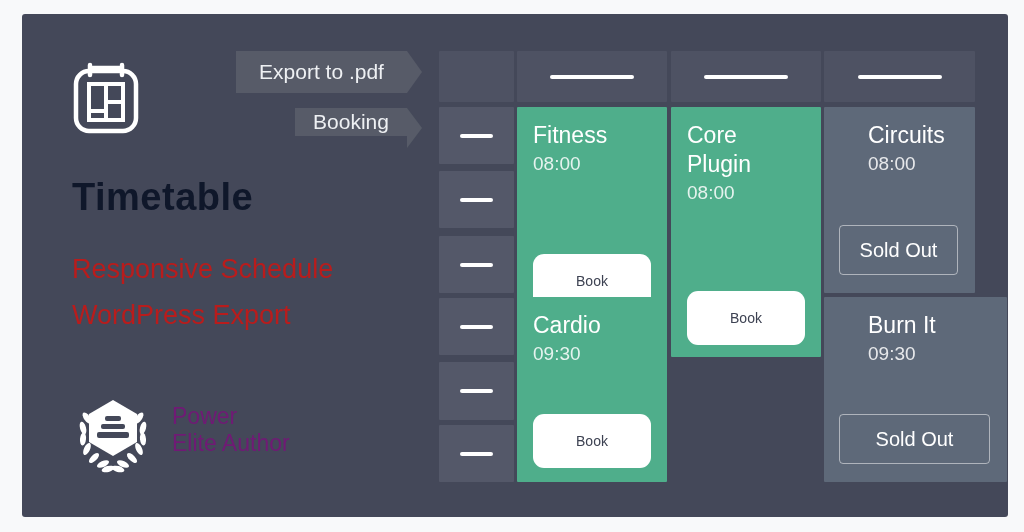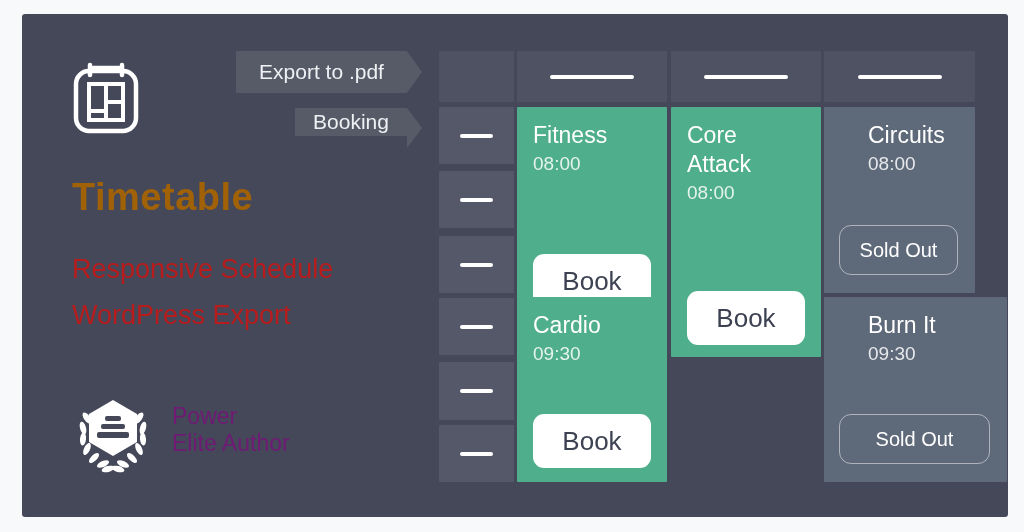--- a/index.html
+++ b/index.html
@@ -2,21 +2,21 @@
 <html><head>
 <meta charset="utf-8">
 <style>
   html,body{margin:0;padding:0;background:#f8f9fa;}
   .stage{position:relative;width:1024px;height:532px;background:#f8f9fa;overflow:hidden;
          font-family:"Liberation Sans", sans-serif;}
   .panel{position:absolute;left:22px;top:14px;width:986px;height:503px;background:#444859;border-radius:3px;}
 
   
   .logo{position:absolute;left:73px;top:62px;width:66px;height:72px;}
-  .app-title{position:absolute;left:72px;top:176px;font-size:38px;font-weight:600;color:#a16207;letter-spacing:.5px;}
+  .app-title{position:absolute;left:72px;top:176px;font-size:38px;font-weight:600;color:#0f172a;letter-spacing:.5px;}
   .app-subtitle{position:absolute;left:72px;top:246px;font-size:27px;line-height:46px;color:#b91c1c;}
   .badge-icon{position:absolute;left:75px;top:392px;width:76px;height:82px;}
   .badge-text{position:absolute;left:172px;top:403px;font-size:23px;line-height:27px;color:#701a75;}
 
   
   .ribbon{position:absolute;background:#575b68;color:#eef0f3;display:flex;align-items:center;justify-content:center;font-size:21px;}
   .ribbon::after{content:"";position:absolute;left:100%;top:0;width:0;height:0;border-left:15px solid #575b68;}
   .ribbon-export{left:236px;top:51px;width:171px;height:42px;}
   .ribbon-export::after{border-top:21px solid transparent;border-bottom:21px solid transparent;}
   .ribbon-booking{left:295px;top:108px;width:112px;height:28px;}
@@ -49,25 +49,25 @@
   .slate{background:#5e6979;padding-left:44px;}
 
   .ev-fitness{left:517px;top:107px;width:150px;height:215px;}
   .ev-cardio{left:517px;top:297px;width:150px;height:185px;}
   .ev-core{left:671px;top:107px;width:150px;height:250px;}
   .ev-spin{left:671px;top:362px;width:150px;height:120px;}
   .ev-circuits{left:824px;top:107px;width:151px;height:186px;}
   .ev-burn{left:824px;top:297px;width:183px;height:185px;}
 
   .btn-book{position:absolute;left:16px;right:16px;bottom:14px;height:54px;background:#ffffff;border:none;
-            border-radius:11px;color:#3d4252;font-size:26px;display:flex;align-items:center;justify-content:center;
+            border-radius:11px;color:#3d4252;font-size:14px;display:flex;align-items:center;justify-content:center;
             font-family:"Liberation Sans", sans-serif;cursor:pointer;}
   .btn-book.tight{bottom:12px;}
   .btn-sold{position:absolute;left:15px;right:17px;bottom:18px;height:50px;background:transparent;
-            border:1.5px solid rgba(255,255,255,.5);border-radius:12px;color:#ffffff;font-size:20px;
+            border:1.5px solid rgba(255,255,255,.5);border-radius:4px;color:#ffffff;font-size:20px;
             display:flex;align-items:center;justify-content:center;font-family:"Liberation Sans", sans-serif;}
 </style>
 </head>
 <body>
 
 <div class="stage">
   <div class="panel"></div>
 
   <svg class="logo" viewBox="0 0 66 72">
     <rect x="3" y="9" width="60" height="60" rx="13" fill="none" stroke="#ffffff" stroke-width="4.5"></rect>
@@ -153,21 +153,21 @@
     <div class="etime">08:00</div>
     <button class="btn-book">Book</button>
   </div>
   <div class="cell event green ev-cardio">
     <div class="etitle">Cardio</div>
     <div class="etime">09:30</div>
     <button class="btn-book">Book</button>
   </div>
 
   <div class="cell event green ev-core">
-    <div class="etitle">Core Attack</div>
+    <div class="etitle">Core Plugin</div>
     <div class="etime">08:00</div>
     <button class="btn-book tight">Book</button>
   </div>
 
   <div class="cell event slate ev-circuits">
     <div class="etitle">Circuits</div>
     <div class="etime">08:00</div>
     <button class="btn-sold">Sold Out</button>
   </div>
   <div class="cell event slate ev-burn">

